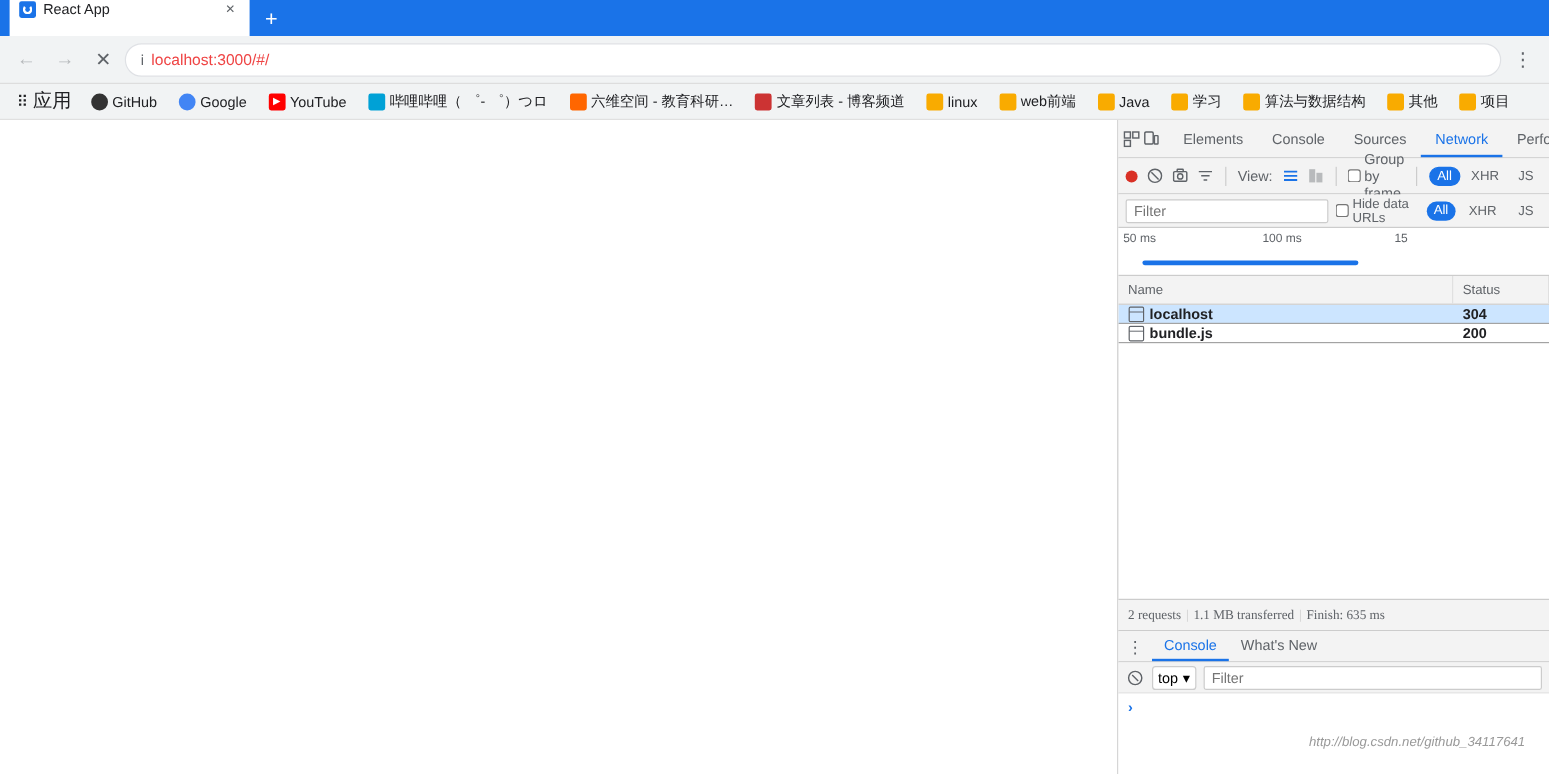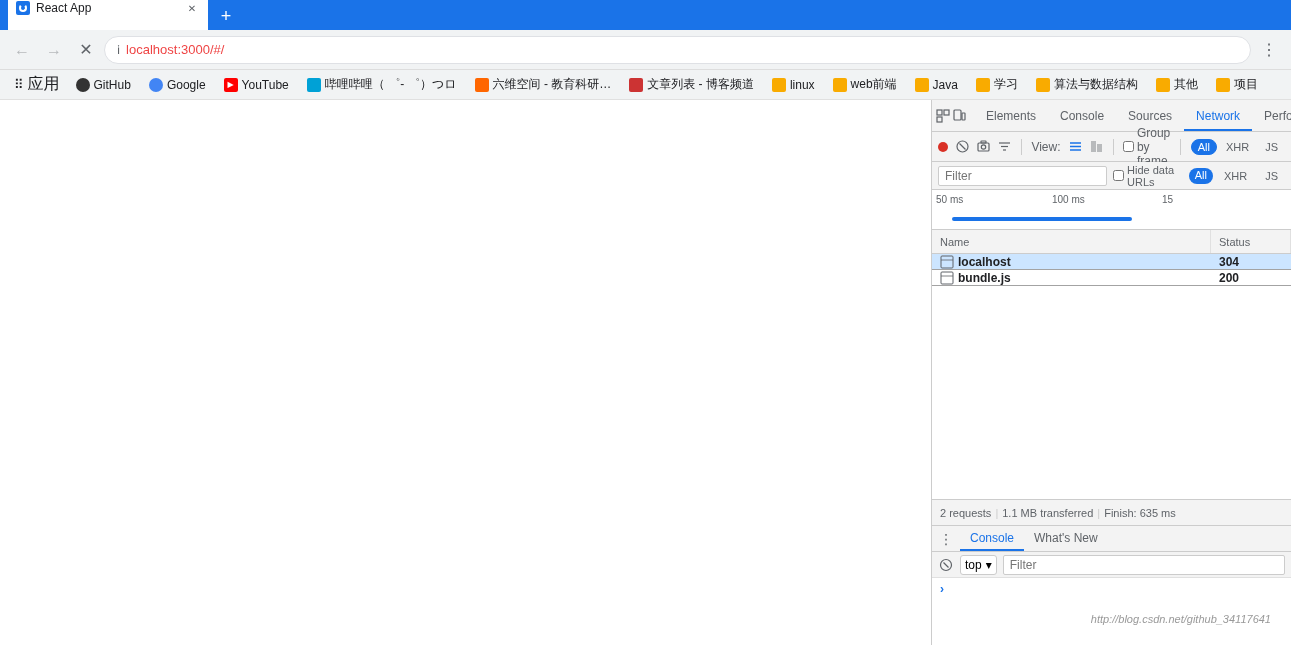--- a/index.html
+++ b/index.html
@@ -72,21 +72,21 @@
     .th { padding: 0 8px; font-size: 11px; color: #5f6368; font-weight: normal; border-right: 1px solid #e0e0e0; height: 100%; display: flex; align-items: center; }
     .th-name { flex: 1; }
     .th-status { width: 80px; flex-shrink: 0; }
     .table-row { display: flex; height: 16px; align-items: center; border-bottom: 1px solid #a3a3a3; cursor: pointer; font-weight: bold; }
     .table-row.selected { background: #cce5ff; }
     .td { padding: 0 8px; font-size: 12px; color: #202124; height: 100%; display: flex; align-items: center; overflow: hidden; text-overflow: ellipsis; white-space: nowrap; }
     .td-name { flex: 1; gap: 4px; }
     .td-status { width: 80px; flex-shrink: 0; }
 
     
-    .status-bar { height: 26px; background: #f3f3f3; border-top: 1px solid #ccc; display: flex; align-items: center; padding: 0 8px; font-size: 11px; color: #5f6368; gap: 4px; }
+    .status-bar { height: 26px; background: #f3f3f3; border-top: 1px solid #ccc; display: flex; align-items: center; padding: 0 8px; font-size: 11px; color: #5f6368; gap: 4px; font-family: Liberation Serif, serif; }
     .status-sep { color: #ccc; }
 
     
     .console-area { border-top: 1px solid #ccc; display: flex; flex-direction: column; height: 120px; }
     .console-tabs { height: 26px; background: #f3f3f3; border-bottom: 1px solid #ccc; display: flex; align-items: center; padding: 0 4px; }
     .console-tab { padding: 4px 10px; font-size: 12px; color: #5f6368; cursor: pointer; border-bottom: 2px solid transparent; }
     .console-tab.active { color: #1a73e8; border-bottom: 2px solid #1a73e8; }
     .console-toolbar { height: 26px; background: #f3f3f3; border-bottom: 1px solid #e0e0e0; display: flex; align-items: center; padding: 0 6px; gap: 6px; }
     .console-no-icon { width: 16px; height: 16px; display: flex; align-items: center; justify-content: center; color: #5f6368; font-size: 12px; }
     .console-select { height: 20px; border: 1px solid #ccc; border-radius: 3px; font-size: 12px; padding: 0 4px; background: #fff; display: flex; align-items: center; gap: 4px; cursor: pointer; }

